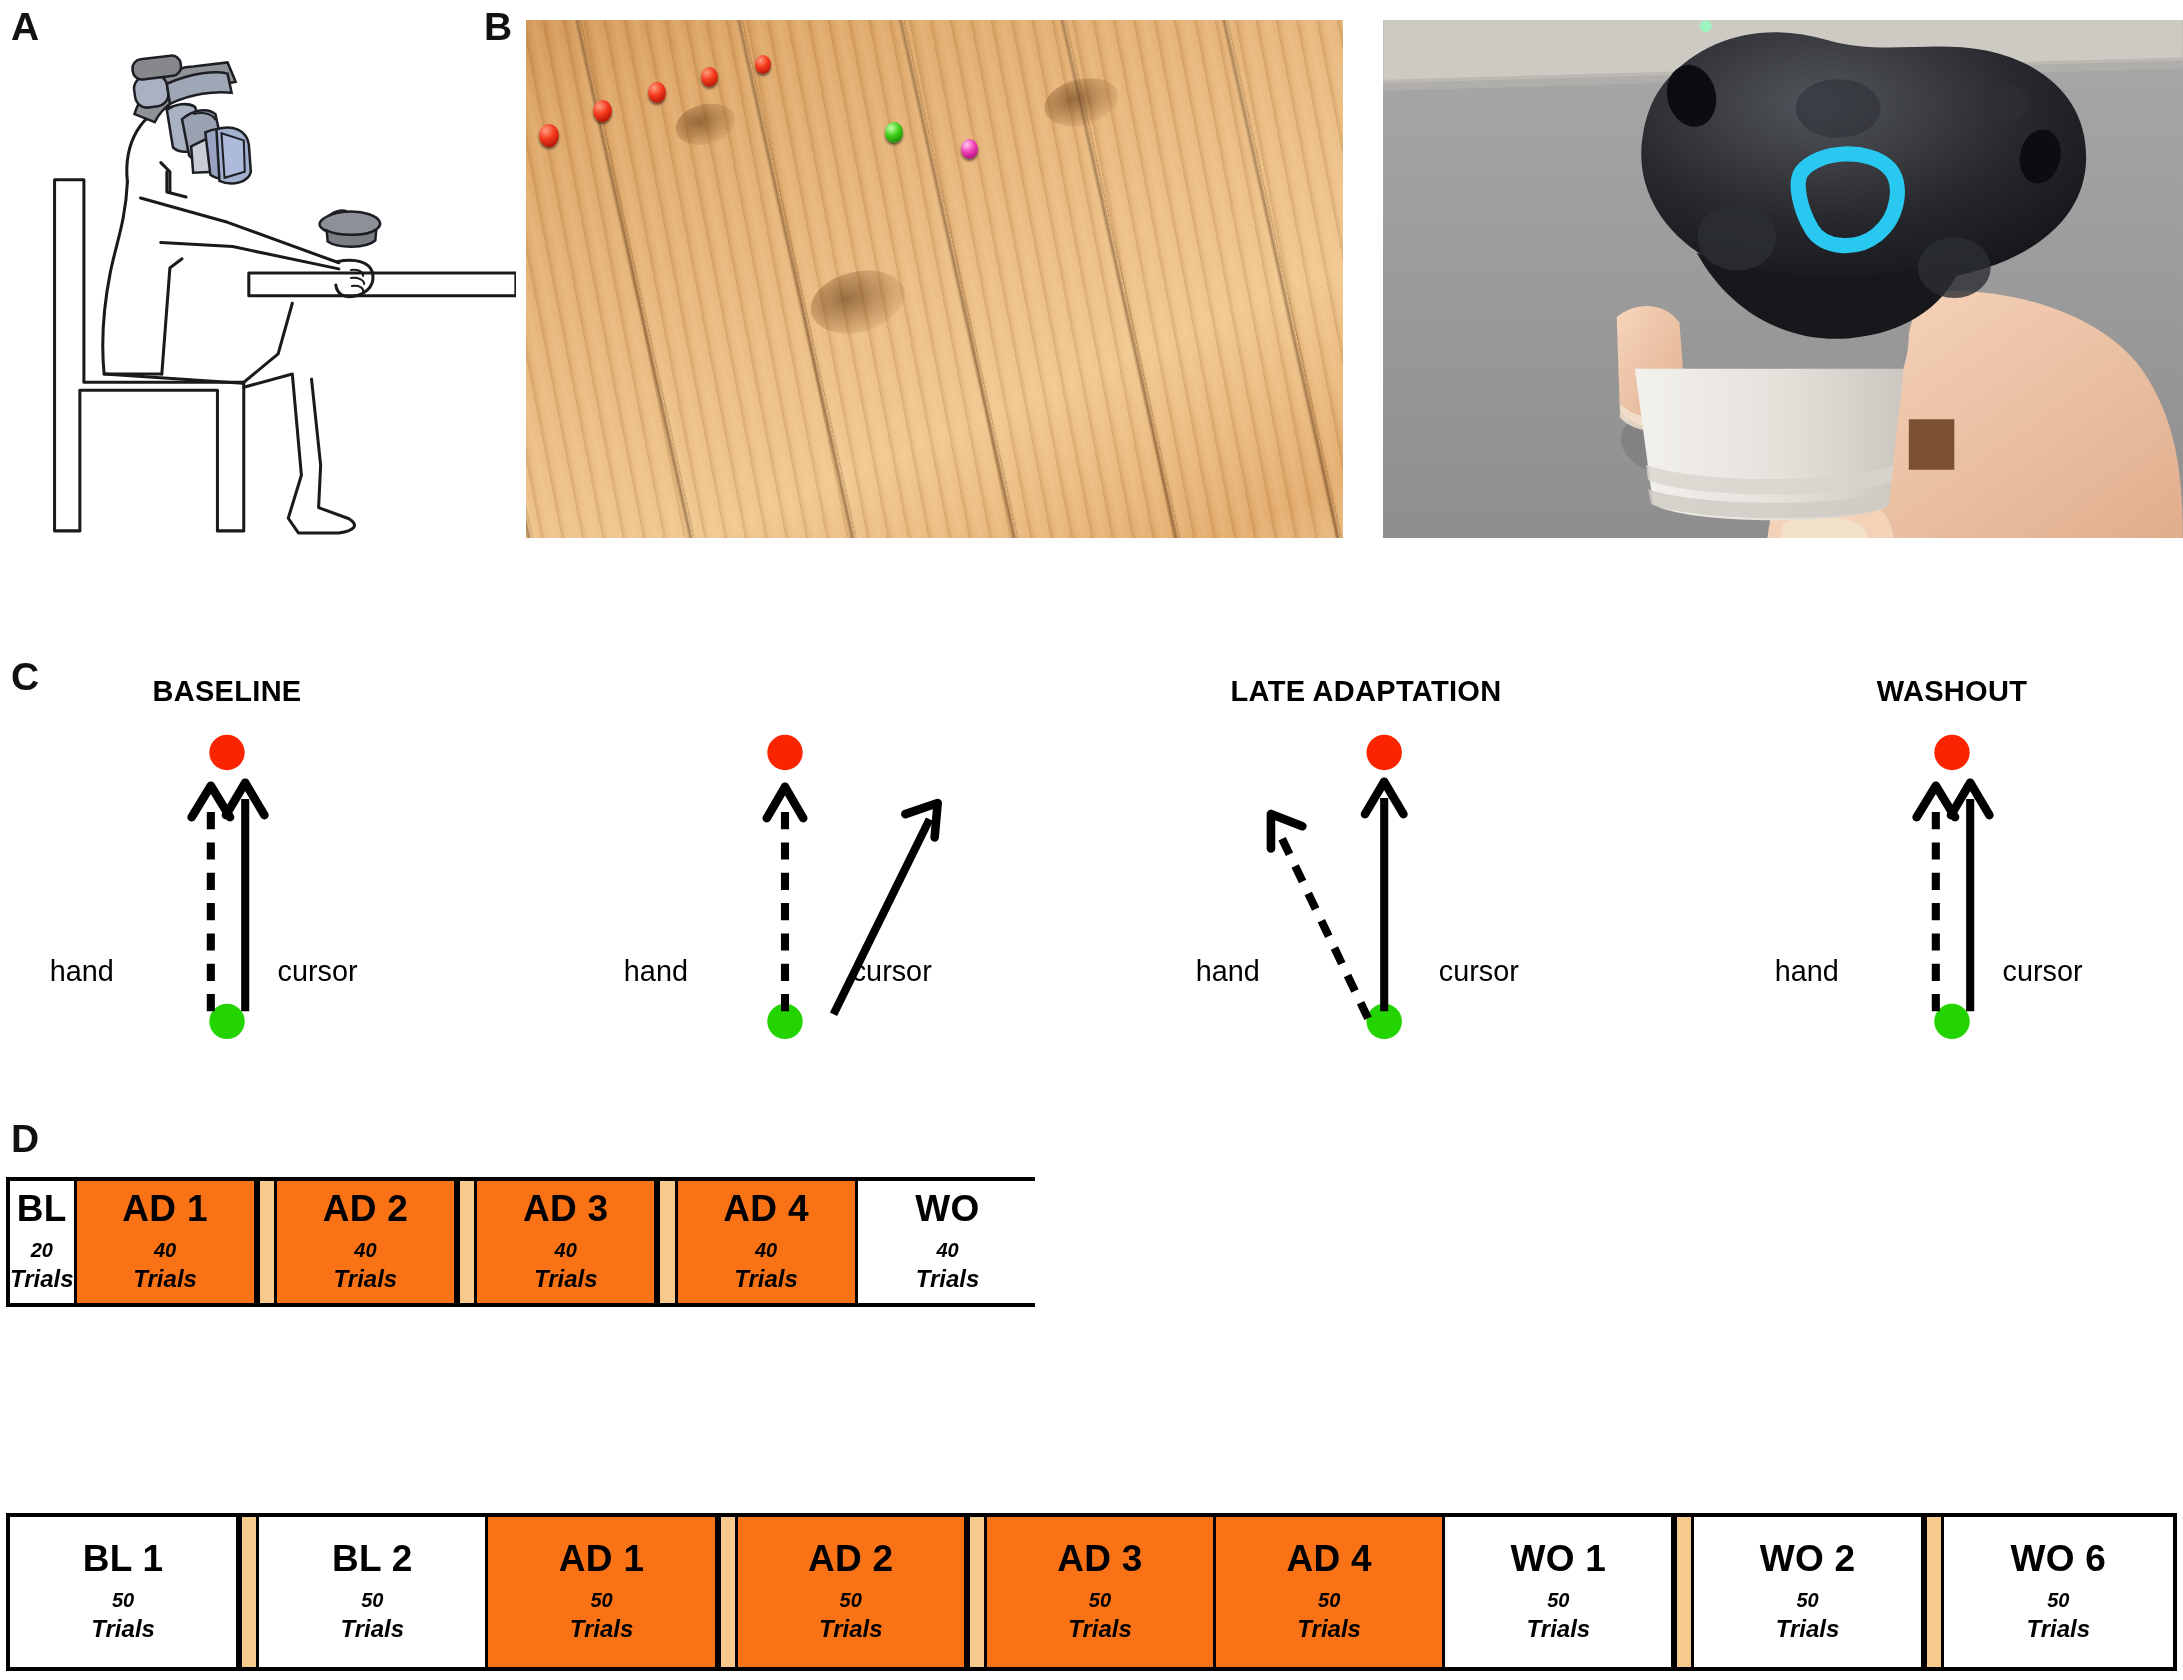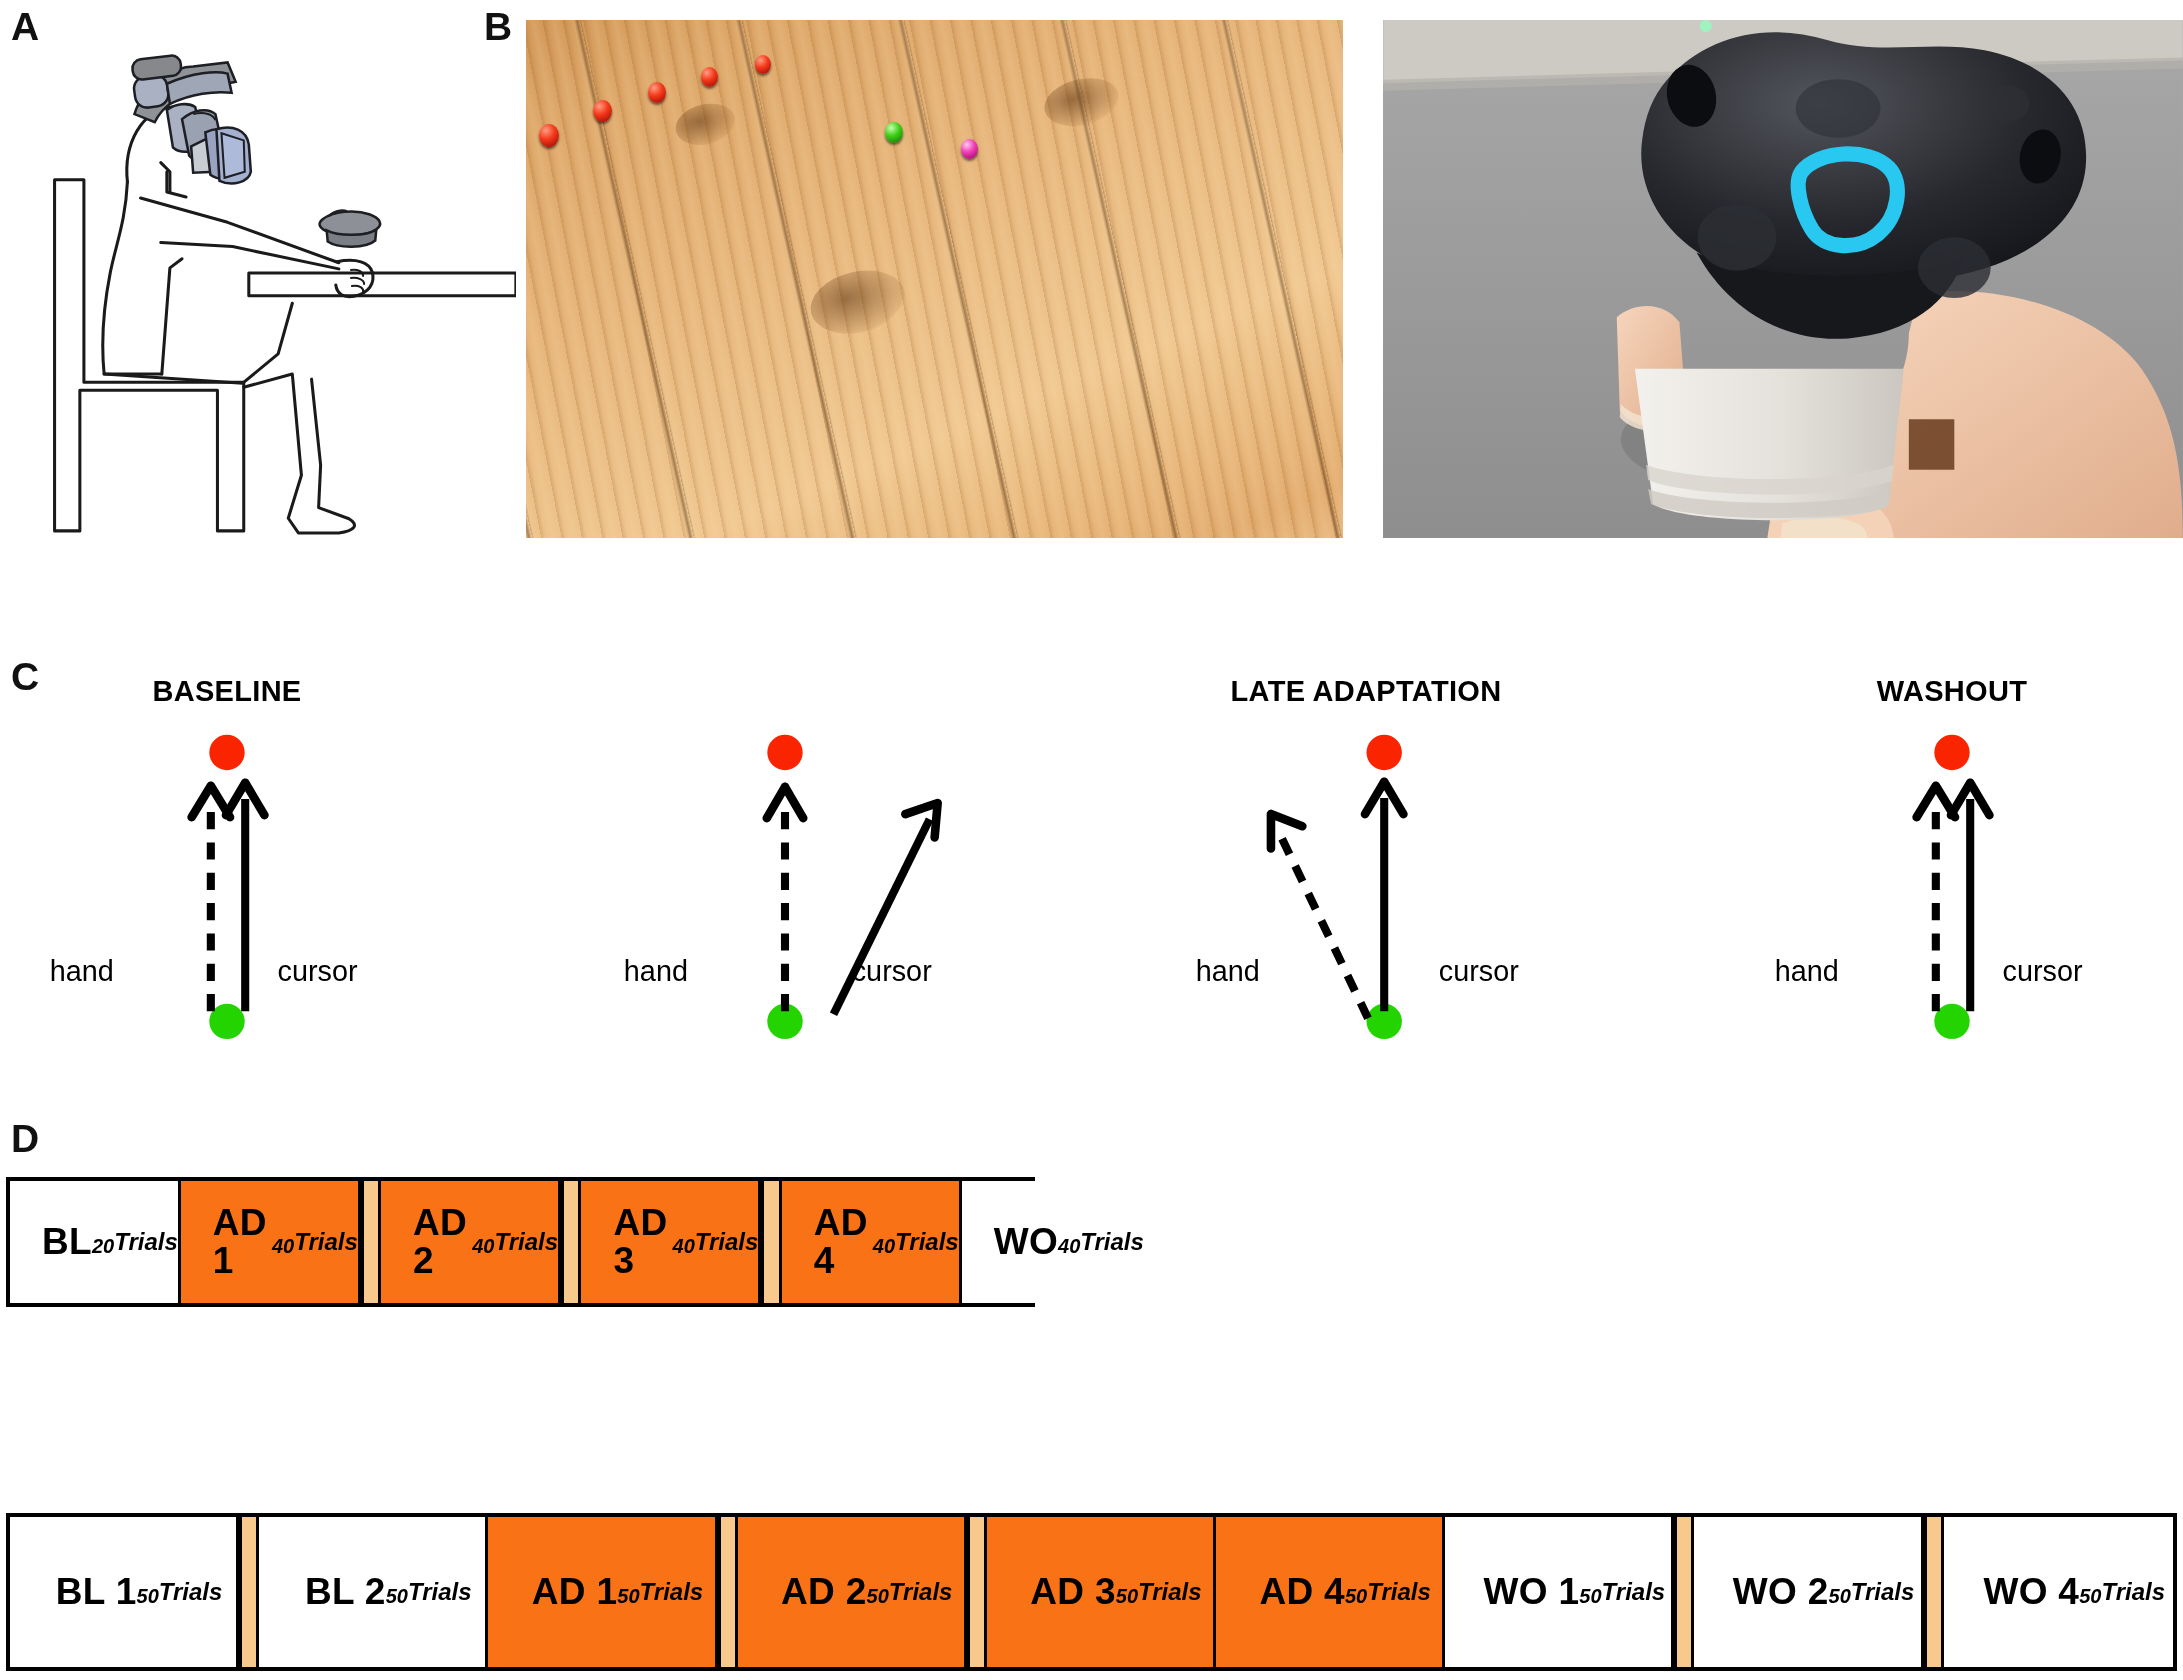--- a/index.html
+++ b/index.html
@@ -42,23 +42,23 @@
   .cond{position:absolute;top:0;width:546px;height:415px;}
   .cond-title{position:absolute;left:0;top:17.7px;width:100%;text-align:center;
               font-weight:bold;font-size:29px;letter-spacing:0.3px;}
   .cond-svg{position:absolute;left:0;top:61px;}
   .lbl{font-size:57px;font-family:"Liberation Sans",sans-serif;}
 
   
   #panel-d{position:absolute;left:0;top:1097px;width:2183px;height:583px;}
   .timeline{position:absolute;display:flex;box-sizing:border-box;
             border:4.6px solid #000;background:#fff;}
-  .blk{box-sizing:border-box;display:flex;
+  .blk{box-sizing:border-box;display:flex;flex-direction:column;
        align-items:center;justify-content:center;background:#fff;
-       border-right:3px solid #000;padding-left:32px;}
+       border-right:3px solid #000;}
   .blk:last-child{border-right:none;}
   .blk.ad{background:#f97316;}
   .blk .nm{font-weight:bold;font-size:37px;line-height:1.02;letter-spacing:0.3px;}
   .blk .n{font-weight:bold;font-style:italic;font-size:20px;line-height:1.5;margin-top:7px;}
   .blk .tr{font-weight:bold;font-style:italic;font-size:24px;line-height:1.2;}
   .brk{background:#f7c98d;border-left:3px solid #000;border-right:3px solid #000;
        box-sizing:border-box;}
 </style>
 </head>
 <body>
@@ -336,19 +336,19 @@
         <div class="tr">Trials</div>
       </div>
       <div class="brk" style="flex: 0 0 0.9255%;"></div>
       <div class="blk" style="flex: 0 0 10.5969%;">
         <div class="nm">WO 2</div>
         <div class="n">50</div>
         <div class="tr">Trials</div>
       </div>
       <div class="brk" style="flex: 0 0 0.9255%;"></div>
       <div class="blk" style="flex: 0 0 10.5969%;">
-        <div class="nm">WO 4</div>
+        <div class="nm">WO 6</div>
         <div class="n">50</div>
         <div class="tr">Trials</div>
       </div>
     </div>
 </div>
 
 
 </body></html>

